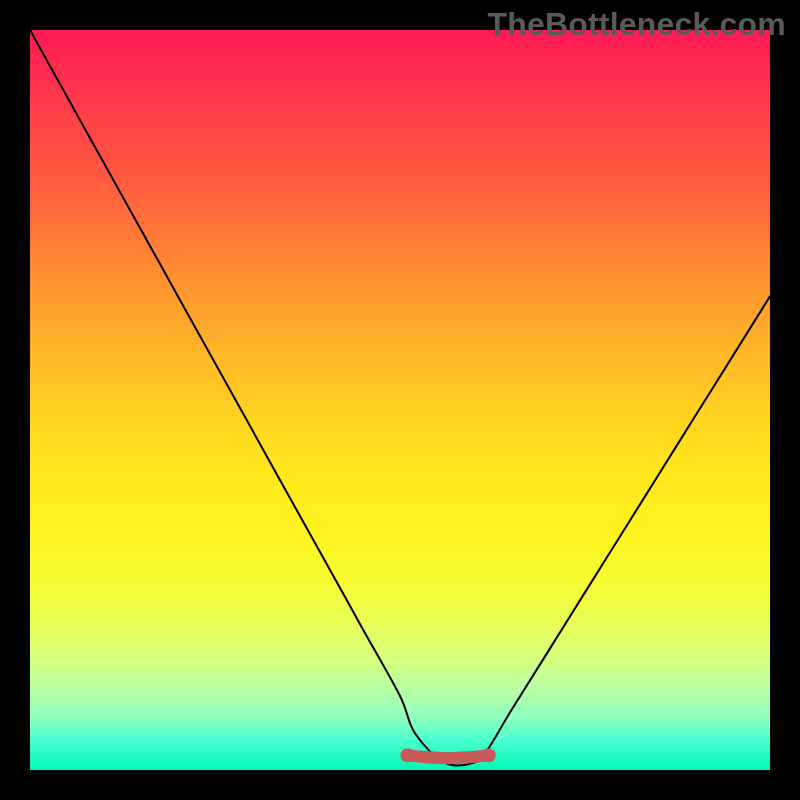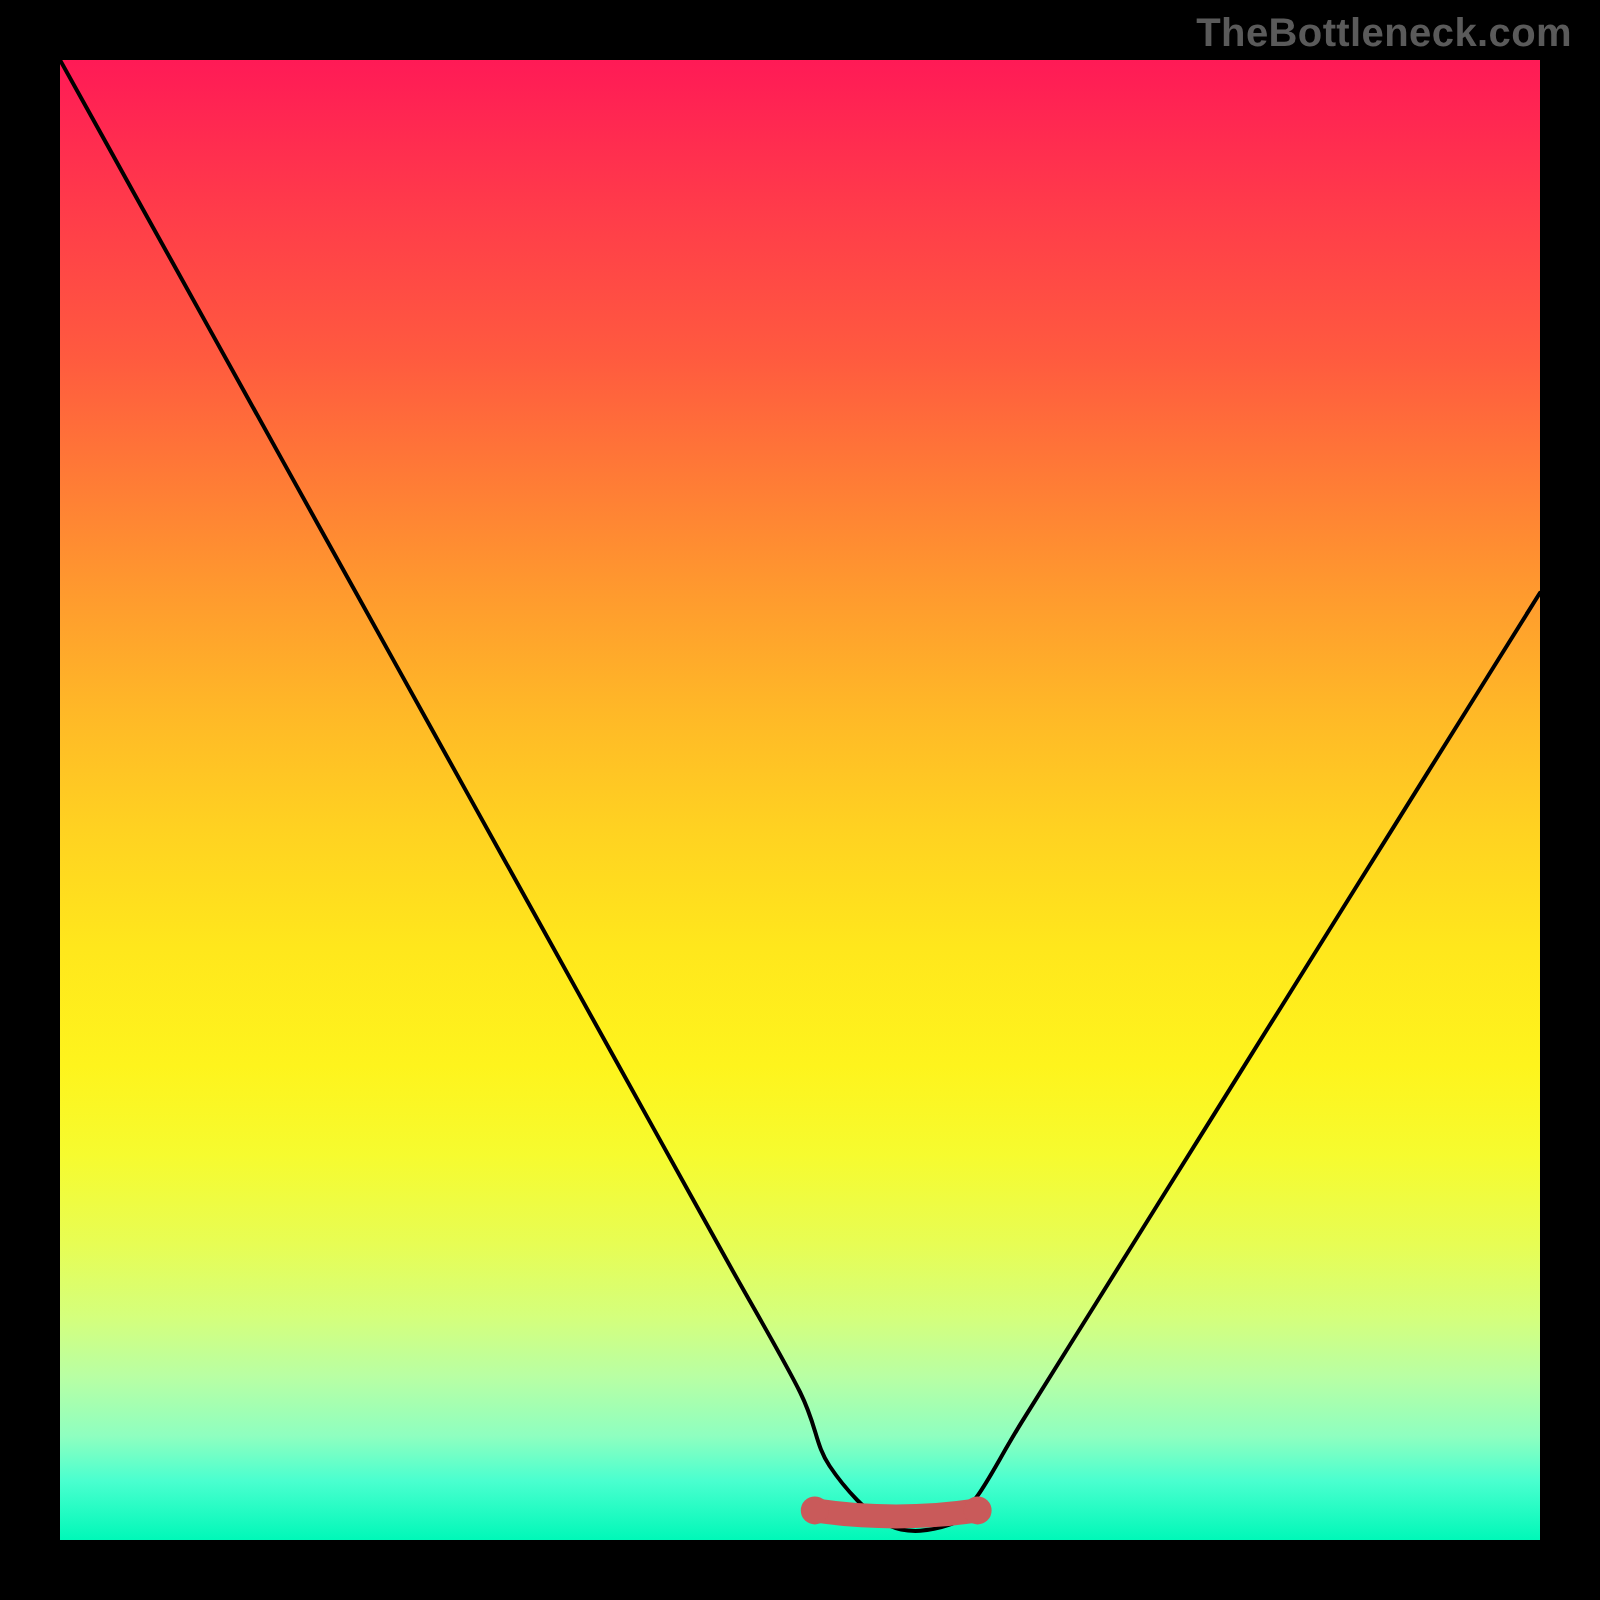--- a/index.html
+++ b/index.html
@@ -8,21 +8,21 @@
     position: relative;
     width: 800px;
     height: 800px;
     background: #000;
   }
   .watermark {
     position: absolute;
     top: 6px;
     right: 14px;
     font-family: Arial, Helvetica, sans-serif;
-    font-size: 20px;
+    font-size: 32px;
     font-weight: 600;
     color: #5a5a5a;
     letter-spacing: 0.2px;
     z-index: 10;
   }
   .plot {
     position: absolute;
     left: 30px;
     top: 30px;
     width: 740px;

